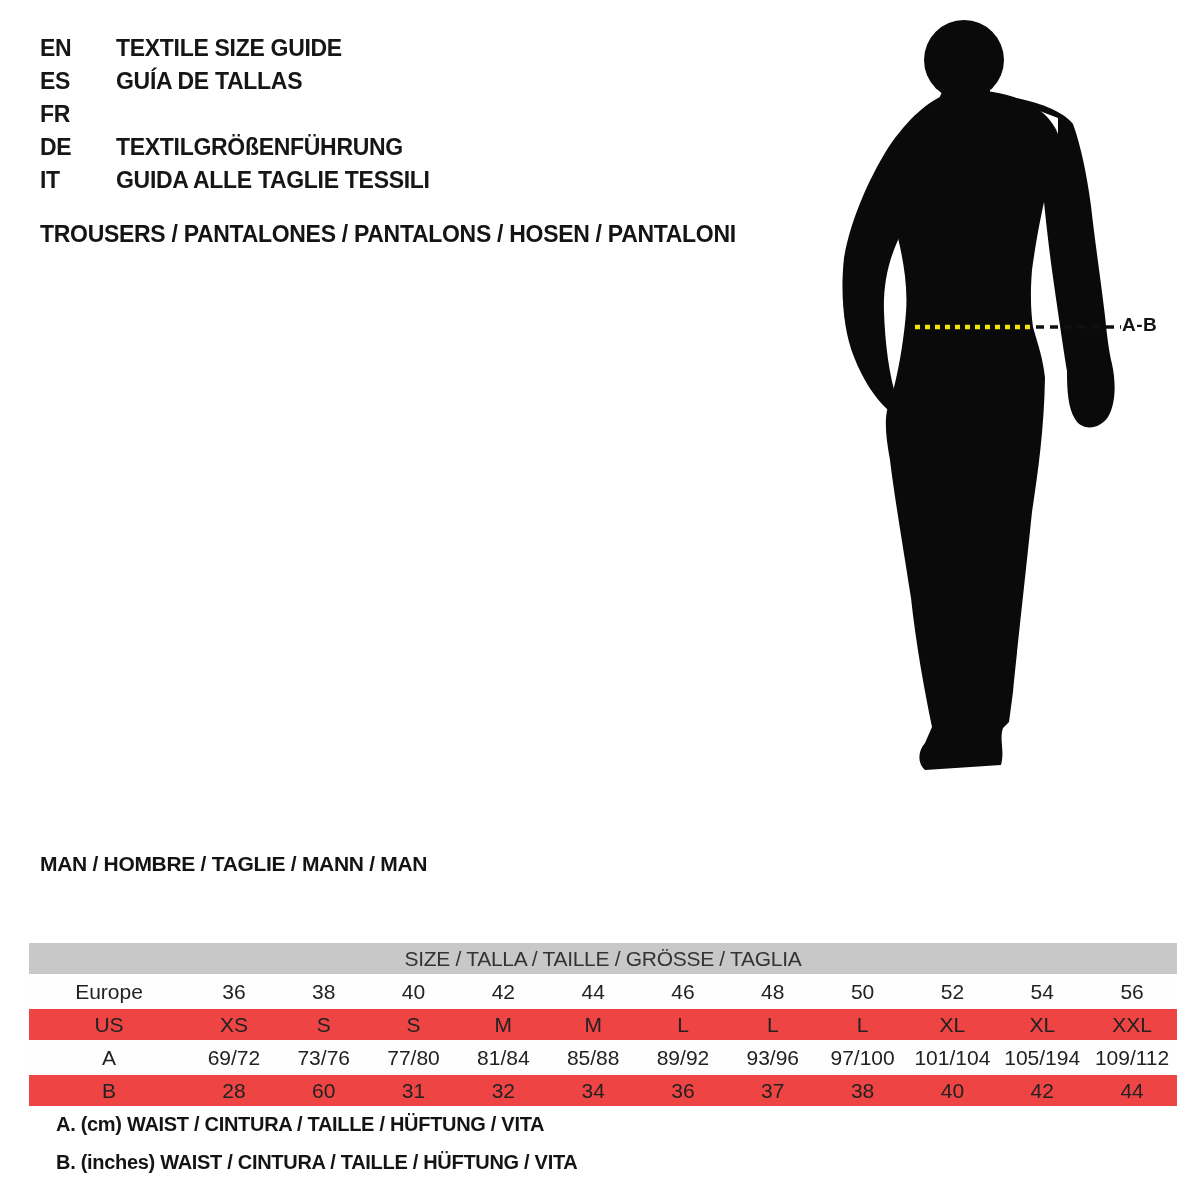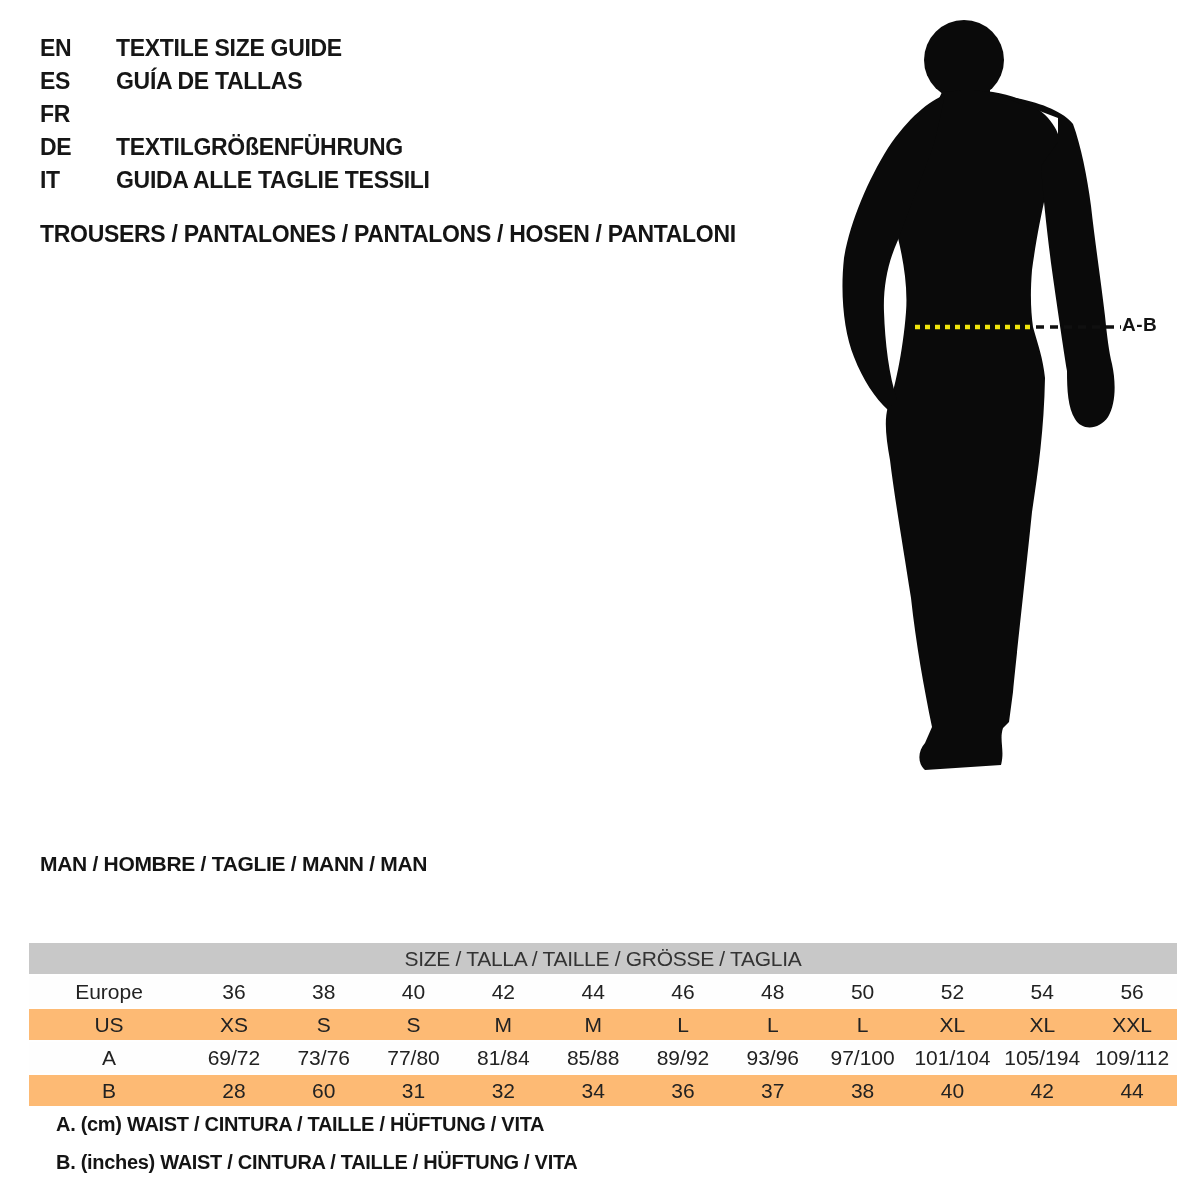--- a/index.html
+++ b/index.html
@@ -29,21 +29,21 @@
                    letter-spacing:-0.3px; color:#141414; }
 
   
   table.size-table { left:29px; top:897px; width:1148px; position:absolute;
                      border-collapse:separate; border-spacing:0 2px; table-layout:fixed;
                      font-size:21px; color:#222;margin-top:44px; }
   table.size-table td { height:31px; text-align:center; padding:0; white-space:nowrap;
                         overflow:hidden; }
   td.thead { background:#c8c8c8; text-align:left; padding-left:7px;
              height:33px; font-size:21px; color:#333; letter-spacing:-0.3px; }
-  tr.alt td { background:#fdba74; }
+  tr.alt td { background:#ef4444; }
   tr.plain td { background:#fefefe; }
   td.lbl { text-align:left; padding-left:7px; }
 
   .footnotes { left:40px; top:1105px; font-size:20px; font-weight:700;
                letter-spacing:-0.3px; line-height:38px; color:#141414;margin-left:16px; }
 </style>
 </head>
 <body>
 
 <div class="abs lang-list">

